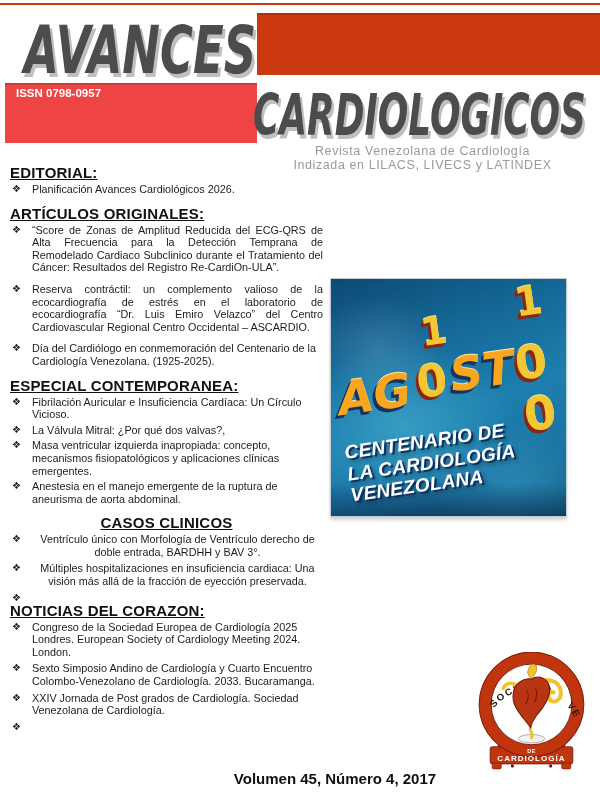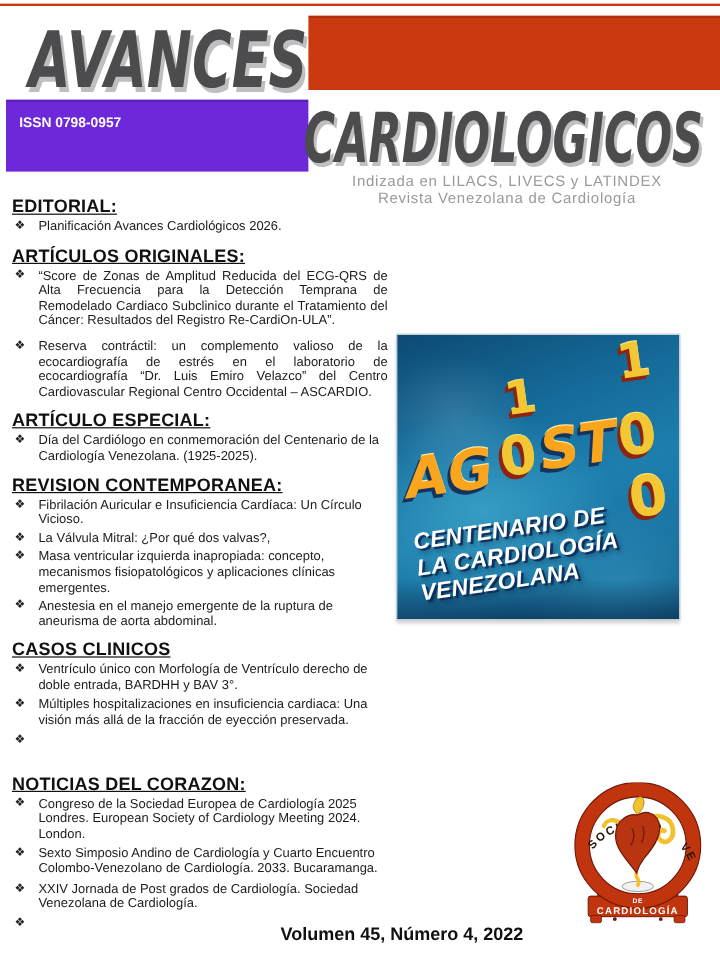--- a/index.html
+++ b/index.html
@@ -3,40 +3,40 @@
 <meta charset="utf-8">
 <style>
   html,body{margin:0;padding:0;}
   body{
     width:600px;height:800px;position:relative;background:#ffffff;
     font-family:"Liberation Sans",sans-serif;overflow:hidden;
   }
   
   .topline{position:absolute;left:0;top:3px;width:600px;height:2px;background:#cb3a0f;}
   .red-right{position:absolute;left:257px;top:13px;width:343px;height:62px;background:#cb3a0f;box-shadow:inset 0 2px 0 rgba(0,0,0,.15);}
-  .red-left{position:absolute;left:5px;top:83px;width:252px;height:60px;background:#6d28d9;box-shadow:inset 0 2px 0 rgba(0,0,0,.15);box-sizing:border-box;padding:14px 0 0 11px;}
+  .red-left{position:absolute;left:5px;top:83px;width:252px;height:60px;background:#ef4444;box-shadow:inset 0 2px 0 rgba(0,0,0,.15);box-sizing:border-box;padding:4px 0 0 11px;}
   .issn-line{color:#ffffff;font-size:11.5px;font-weight:bold;line-height:13px;}
   .m-title{
     position:absolute;color:#4c4c4e;font-family:"DejaVu Sans",sans-serif;
     font-weight:bold;font-style:italic;line-height:1;white-space:nowrap;
     text-shadow:3px 3px 0 rgba(170,170,170,.75);transform-origin:left top;
   }
   .m-title.w1{left:24px;top:18px;font-size:50px;transform:scale(0.9,1.3);}
   .m-title.w2{left:253px;top:86px;font-size:46px;transform:scale(0.78,1.25);}
   .subtitle{position:absolute;left:245px;top:144px;width:355px;text-align:center;color:#9a9a9a;font-size:12.5px;line-height:14px;letter-spacing:0.6px;}
   
   .toc{position:absolute;left:10px;top:164px;width:313px;color:#1c1c1c;}
   .sec{margin-bottom:9px;}
   .sec-h{margin:0 0 2px 0;font-size:15px;font-weight:bold;text-decoration:underline;color:#111;letter-spacing:0.2px;}
   .items{list-style:none;margin:0;padding:0;}
   .item{position:relative;padding-left:22px;margin-bottom:3px;font-size:10.8px;line-height:12.6px;}
   .blt{position:absolute;left:2px;top:0;font-size:10px;color:#222;font-family:"DejaVu Sans",sans-serif;}
   .sec-orig .item{margin-bottom:9px;}
   .sec-orig .itx{display:block;text-align:justify;}
-  .sec-casos{margin-bottom:38px;}
+  .sec-casos{margin-bottom:14px;text-align:center;}
   .sec-casos .item,.sec-noticias .item{margin-bottom:4px;}
   
   .poster{
     position:absolute;left:330px;top:278px;width:235px;height:237px;overflow:hidden;
     border:1px solid #c3ccd3;box-shadow:0 3px 3px rgba(0,0,0,.18);
     background:
       linear-gradient(to top, rgba(8,30,60,.5), rgba(8,30,60,0) 14%),
       radial-gradient(90px 70px at 20% 28%, rgba(255,255,255,.12), rgba(255,255,255,0) 70%),
       radial-gradient(150px 110px at 30% 62%, rgba(58,160,198,.9), rgba(58,160,198,0) 75%),
       radial-gradient(130px 90px at 78% 86%, rgba(45,140,182,.8), rgba(45,140,182,0) 70%),
@@ -70,22 +70,22 @@
 <div class="topline"></div>
 <div class="red-right"></div>
 <div class="m-title w1">AVANCES</div>
 
 <div class="red-left">
   <div class="issn-line">ISSN 0798-0957</div>
 </div>
 <div class="m-title w2">CARDIOLOGICOS</div>
 
 <div class="subtitle">
+  <div>Revista Venezolana de Cardiología</div>
   <div>Indizada en LILACS, LIVECS y LATINDEX</div>
-  <div>Revista Venezolana de Cardiología</div>
 </div>
 
 <div class="toc">
 
   <section class="sec">
     <h3 class="sec-h">EDITORIAL:</h3>
     <ul class="items">
       <li class="item"><span class="blt">❖</span><span class="itx">Planificación Avances Cardiológicos 2026.</span></li>
     </ul>
   </section>
@@ -98,28 +98,27 @@
           <span class="itx">“Score de Zonas de Amplitud Reducida del ECG-QRS de Alta Frecuencia para la Detección Temprana de Remodelado Cardiaco Subclinico durante el Tratamiento del Cáncer: Resultados del Registro Re-CardiOn-ULA”.</span>
         </li>
       <li class="item">
           <span class="blt">❖</span>
           <span class="itx">Reserva contráctil: un complemento valioso de la ecocardiografía de estrés en el laboratorio de ecocardiografía “Dr. Luis Emiro Velazco” del Centro Cardiovascular Regional Centro Occidental – ASCARDIO.</span>
         </li>
     </ul>
   </section>
 
   <section class="sec">
-    <h3 class="sec-h">ARTÍCULO ESPECIAL:</h3>
     <ul class="items">
       <li class="item"><span class="blt">❖</span><span class="itx">Día del Cardiólogo en conmemoración del Centenario de la Cardiología Venezolana.   (1925-2025).</span></li>
     </ul>
   </section>
 
   <section class="sec">
-    <h3 class="sec-h">REVISION CONTEMPORANEA:</h3>
+    <h3 class="sec-h">ESPECIAL CONTEMPORANEA:</h3>
     <ul class="items">
       <li class="item"><span class="blt">❖</span><span class="itx">Fibrilación Auricular e Insuficiencia Cardíaca: Un Círculo Vicioso.</span></li>
       <li class="item"><span class="blt">❖</span><span class="itx">La Válvula Mitral: ¿Por qué dos valvas?,</span></li>
       <li class="item"><span class="blt">❖</span><span class="itx">Masa ventricular izquierda inapropiada: concepto, mecanismos fisiopatológicos y aplicaciones clínicas emergentes.</span></li>
       <li class="item"><span class="blt">❖</span><span class="itx">Anestesia en el manejo emergente de la ruptura de aneurisma de aorta abdominal.</span></li>
     </ul>
   </section>
 
   <section class="sec sec-casos">
     <h3 class="sec-h">CASOS CLINICOS</h3>
@@ -192,13 +191,13 @@
       <path d="M54 17 C56 11 61 10 62 15 C63 19 60 23 57 27 C54 23 52 21 54 17 Z" fill="#f2c12e" stroke="#9c7206" stroke-width="0.6"></path>
       <path d="M57 27 C64 22 74 26 75 36 C76 46 68 56 62 63 C59 67 57 71 56 75 C52 69 45 62 41 54 C37 46 38 35 45 30 C49 27 53 26 57 27 Z" fill="#b93410" stroke="#701806" stroke-width="1"></path>
       <path d="M52 38 C55 42 54 48 51 52 M61 36 C63 41 62 46 60 50" stroke="#701806" stroke-width="1" fill="none"></path>
     </g>
 
     <text x="57" y="100" text-anchor="middle" font-size="5.5" font-weight="bold" fill="#ffffff" letter-spacing="0.5">DE</text>
     <text x="57" y="108.5" text-anchor="middle" font-size="8" font-weight="bold" fill="#ffffff" letter-spacing="1">CARDIOLOGÍA</text>
   </svg>
 </div>
 
-<div class="footer">Volumen 45, Número  4, 2022</div>
+<div class="footer">Volumen 45, Número  4, 2017</div>
 
 </body></html>

